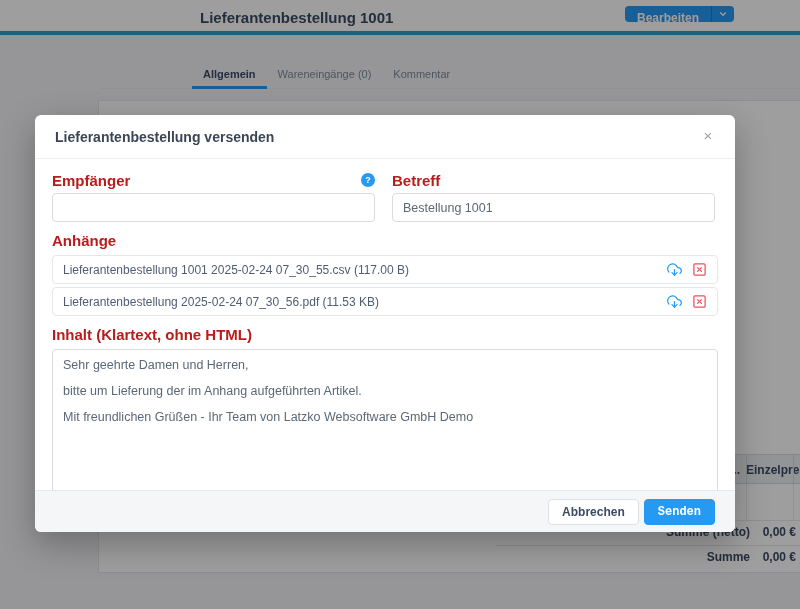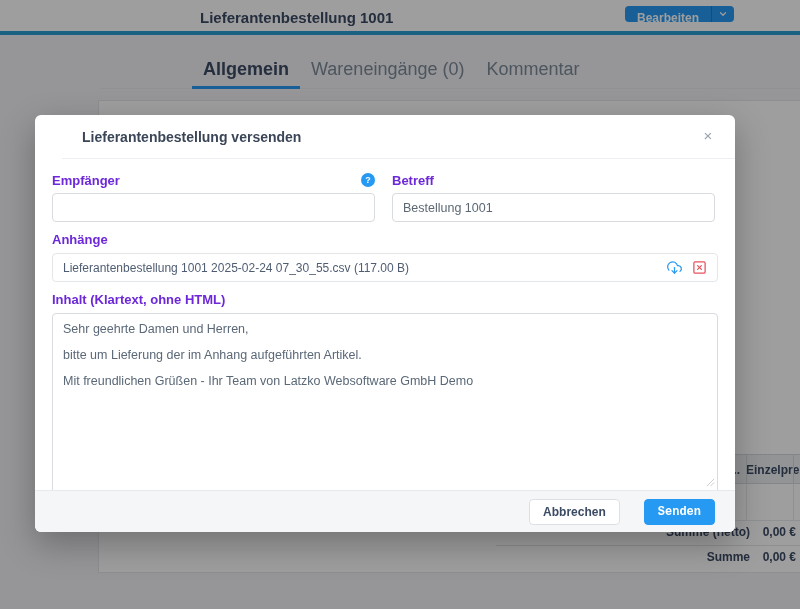--- a/index.html
+++ b/index.html
@@ -35,21 +35,21 @@
   .split-btn .caret{
     width:23px;display:flex;align-items:center;justify-content:center;
     border-left:1px solid rgba(0,0,0,0.18);
   }
   .tabs{
     position:absolute;left:100px;right:0;top:62px;height:27px;
     border-bottom:1px solid var(--lightborder);
     display:flex;align-items:flex-end;padding-left:92px;
   }
   .tab{
-    position:relative;padding:6px 11px 8px;font-size:18px;color:var(--muted);cursor:pointer;
+    position:relative;padding:6px 11px 8px;font-size:11px;color:var(--muted);cursor:pointer;
   }
   .tab.active{color:var(--dark);font-weight:600;}
   .tab.active::after{
     content:"";position:absolute;left:0;right:0;bottom:-1px;height:3px;background:var(--primary);
   }
   .card{
     position:absolute;left:98px;top:100px;width:714px;height:473px;
     background:#fff;border:1px solid #e2e5e9;
   }
   .bg-thead{
@@ -66,29 +66,29 @@
   .sum-divider{position:absolute;left:397px;right:0;top:444px;height:1px;background:#e2e5e9;}
   
   .overlay{position:absolute;inset:0;background:rgba(0,0,0,0.38);z-index:2;}
   
   .modal{
     position:absolute;left:35px;top:115px;width:700px;height:417px;z-index:3;
     background:#fff;border-radius:6px;box-shadow:0 12px 34px rgba(0,0,0,0.28);
   }
   .modal-header{
     position:relative;height:44px;border-bottom:1px solid #edeff2;
-    display:flex;align-items:center;padding:0 20px;margin-left:27px;
+    display:flex;align-items:center;padding:0 20px;
   }
   .modal-title{font-size:14px;font-weight:700;color:#3a4657;}
   .modal-close{
     position:absolute;right:16px;top:10px;width:22px;height:22px;border:none;background:transparent;
     font-size:15px;color:#97a0ae;cursor:pointer;line-height:22px;text-align:center;
   }
   .modal-body{position:absolute;left:0;top:44px;right:0;bottom:42px;padding:14px 17px;}
-  .field-label{font-size:13px;font-weight:600;color:#6d28d9;margin-bottom:6px;display:block;}
+  .field-label{font-size:15px;font-weight:600;color:#b91c1c;margin-bottom:6px;display:block;}
   .cols{display:flex;gap:17px;}
   .col{width:323px;}
   .label-row{display:flex;align-items:center;justify-content:space-between;margin-bottom:6px;height:14px;}
   .label-row .field-label{margin-bottom:0;}
   .help-circle{
     width:14px;height:14px;border-radius:50%;background:var(--primary);color:#fff;
     font-size:9px;font-weight:700;text-align:center;line-height:14px;cursor:pointer;flex:0 0 auto;
   }
   .text-input{
     width:100%;height:29px;border:1px solid var(--border);border-radius:4px;
@@ -107,21 +107,21 @@
   .textarea-wrap{position:relative;}
   .content-textarea{
     width:100%;height:181px;border:1px solid var(--border);border-radius:4px;resize:none;
     font-family:"Liberation Sans",sans-serif;font-size:12.5px;line-height:13px;color:#5a6877;
     padding:9px 10px;outline:none;display:block;
   }
   .resize-grip{position:absolute;right:3px;bottom:3px;pointer-events:none;}
   .modal-footer{
     position:absolute;left:0;right:0;bottom:0;height:42px;background:#f5f6f8;
     border-top:1px solid #e7eaed;border-radius:0 0 6px 6px;
-    display:flex;align-items:center;justify-content:flex-end;gap:24px;padding:0 20px;
+    display:flex;align-items:center;justify-content:flex-end;gap:5px;padding:0 20px;
   }
   .btn{
     height:26px;padding:0 13px;border-radius:4px;font-family:"Liberation Sans",sans-serif;
     font-size:12px;font-weight:600;cursor:pointer;
   }
   .btn-cancel{background:#fff;border:1px solid #dde1e6;color:#3c4b64;}
   .btn-send{background:var(--primary);border:1px solid var(--primary);color:#fff;font-family:Liberation Mono, monospace;}
 </style>
 </head>
 <body>
@@ -210,20 +210,37 @@
         </button>
         <button class="icon-btn">
           <svg width="15" height="15" viewBox="0 0 24 24" fill="none" stroke="#e8525d" stroke-width="2" stroke-linecap="round" stroke-linejoin="round">
               <rect x="3" y="3" width="18" height="18" rx="2"></rect>
               <line x1="9" y1="9" x2="15" y2="15"></line>
               <line x1="15" y1="9" x2="9" y2="15"></line>
             </svg>
         </button>
       </div>
 
+      <div class="attach-row">
+        <span class="attach-name">Lieferantenbestellung 2025-02-24 07_30_56.pdf (11.53 KB)</span>
+        <button class="icon-btn">
+          <svg width="17" height="15" viewBox="0 0 24 24" fill="none" stroke="#2699f2" stroke-width="2" stroke-linecap="round" stroke-linejoin="round">
+              <polyline points="8 17 12 21 16 17"></polyline>
+              <line x1="12" y1="12" x2="12" y2="21"></line>
+              <path d="M20.88 18.09A5 5 0 0 0 18 9h-1.26A8 8 0 1 0 3 16.29"></path>
+            </svg>
+        </button>
+        <button class="icon-btn">
+          <svg width="15" height="15" viewBox="0 0 24 24" fill="none" stroke="#e8525d" stroke-width="2" stroke-linecap="round" stroke-linejoin="round">
+              <rect x="3" y="3" width="18" height="18" rx="2"></rect>
+              <line x1="9" y1="9" x2="15" y2="15"></line>
+              <line x1="15" y1="9" x2="9" y2="15"></line>
+            </svg>
+        </button>
+      </div>
     </div>
 
     <div class="content-section">
       <span class="field-label">Inhalt (Klartext, ohne HTML)</span>
       <div class="textarea-wrap">
         <textarea class="content-textarea" style="">Sehr geehrte Damen und Herren,
 
 bitte um Lieferung der im Anhang aufgeführten Artikel.
 
 Mit freundlichen Grüßen - Ihr Team von Latzko Websoftware GmbH Demo</textarea>

